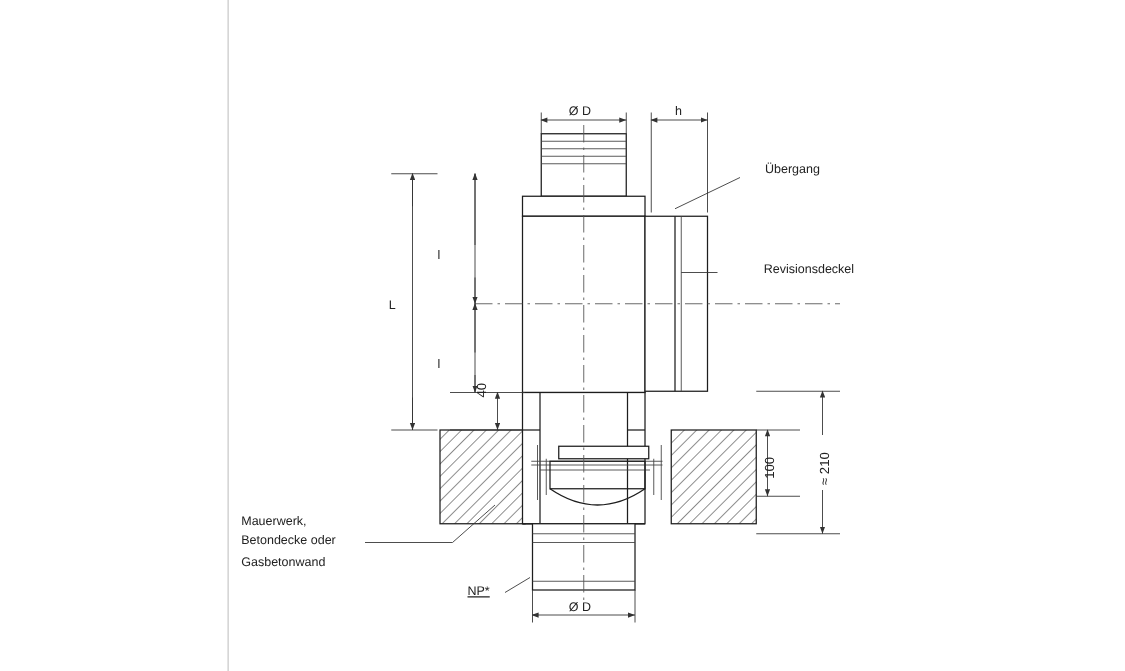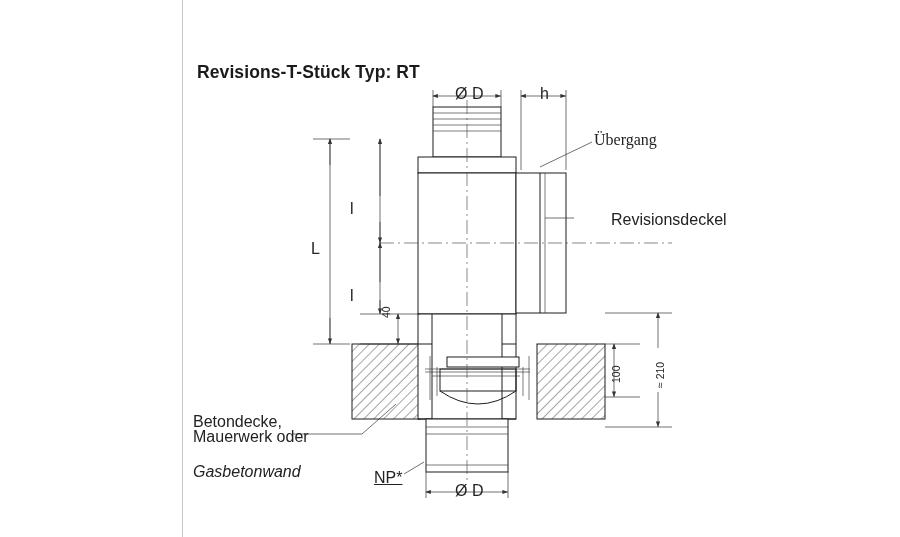--- a/index.html
+++ b/index.html
@@ -22,21 +22,21 @@
     position:absolute;
     left:197px;top:62px;
     font-size:17.5px;
     font-weight:bold;
     color:#1a1a1a;
     letter-spacing:.1px;
     white-space:nowrap;
   }
   .lbl{
     position:absolute;
-    font-size:16px;
+    font-size:10px;
     color:#222;
     white-space:nowrap;
     line-height:1.25;
   }
   .lbl.small{font-size:10.5px;}
   svg{position:absolute;left:0;top:0;}
   .ln{stroke:#1d1d1d;stroke-width:1;fill:none;}
   .ln-thin{stroke:#444;stroke-width:.7;fill:none;}
   .ln-dim{stroke:#333;stroke-width:.7;fill:none;}
   .ln-center{stroke:#555;stroke-width:.7;fill:none;stroke-dasharray:14 4 2 4;}
@@ -44,21 +44,20 @@
   .white{fill:#ffffff;}
   .nofill{fill:none;}
 </style>
 </head>
 <body>
 
 <div id="sheet">
 
   <div class="v-rule" style="left:182px;top:0;width:1px;height:537px;"></div>
 
-  <div id="title">Revisions-T-Stück Typ: RT</div>
 
   <svg width="900" height="537">
     <defs>
       <pattern id="hatch45" width="7" height="7" patternTransform="rotate(45)" patternUnits="userSpaceOnUse">
         <line x1="0" y1="0" x2="0" y2="7" stroke="#1d1d1d" stroke-width="0.8"></line>
       </pattern>
       <marker id="arrA" markerWidth="9" markerHeight="9" refX="8" refY="3" orient="auto">
         <path d="M0,0 L8,3 L0,6 z" fill="#333"></path>
       </marker>
       <marker id="arrB" markerWidth="9" markerHeight="9" refX="1" refY="3" orient="auto">
@@ -199,21 +198,21 @@
   </svg>
 
   <div class="lbl" style="left:455px;top:84px;">Ø D</div>
   <div class="lbl" style="left:540px;top:84px;">h</div>
   <div class="lbl" style="left:311px;top:239px;">L</div>
   <div class="lbl" style="left:350px;top:199px;">l</div>
   <div class="lbl" style="left:350px;top:286px;">l</div>
   <div class="lbl small" style="left:380px;top:318px;transform:rotate(-90deg);transform-origin:left top;">40</div>
   <div class="lbl small" style="left:610px;top:383px;transform:rotate(-90deg);transform-origin:left top;">100</div>
   <div class="lbl small" style="left:654px;top:388px;transform:rotate(-90deg);transform-origin:left top;">≈ 210</div>
-  <div class="lbl" style="left:594px;top:130px;font-family:Liberation Serif, serif;">Übergang</div>
+  <div class="lbl" style="left:612px;top:130px;">Übergang</div>
   <div class="lbl" style="left:611px;top:210px;">Revisionsdeckel</div>
-  <div class="lbl" style="left:193px;top:412px;">Betondecke,</div>
-  <div class="lbl" style="left:193px;top:427px;">Mauerwerk oder</div>
-  <div class="lbl" style="left:193px;top:462px;font-style:italic;">Gasbetonwand</div>
+  <div class="lbl" style="left:193px;top:412px;">Mauerwerk,</div>
+  <div class="lbl" style="left:193px;top:427px;">Betondecke oder</div>
+  <div class="lbl" style="left:193px;top:445px;">Gasbetonwand</div>
   <div class="lbl" style="left:374px;top:468px;text-decoration:underline;">NP*</div>
   <div class="lbl" style="left:455px;top:481px;">Ø D</div>
 
 </div>
 
 </body></html>

